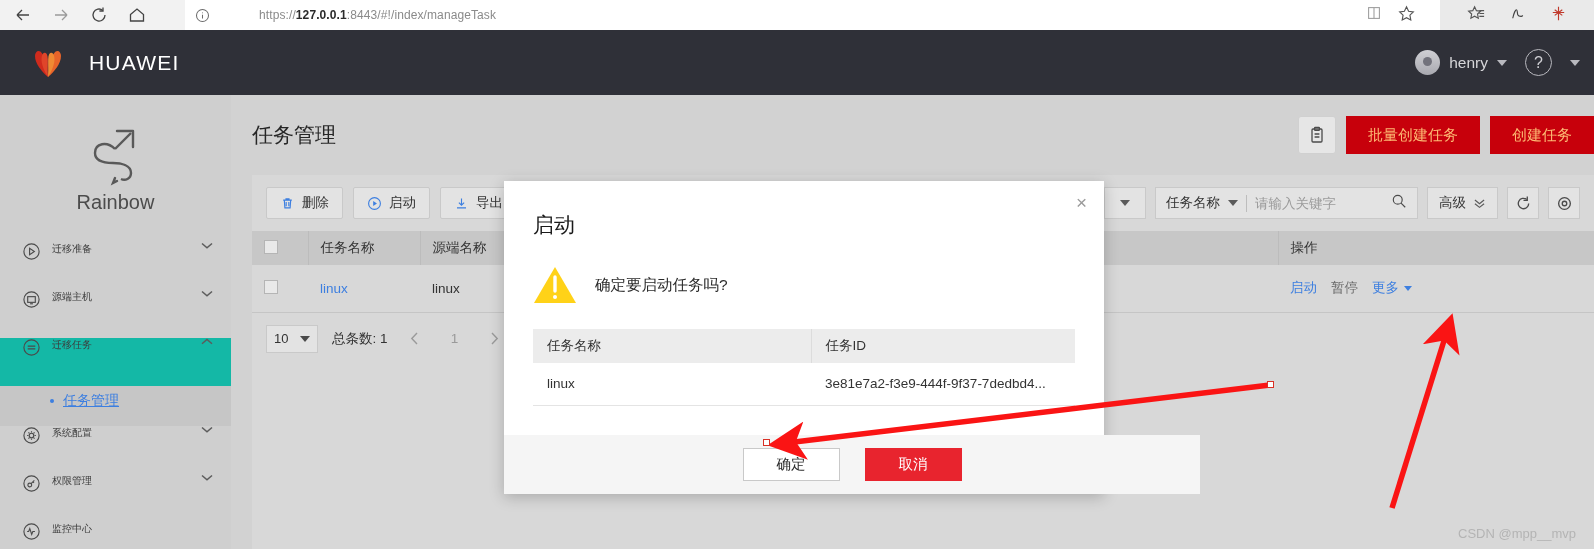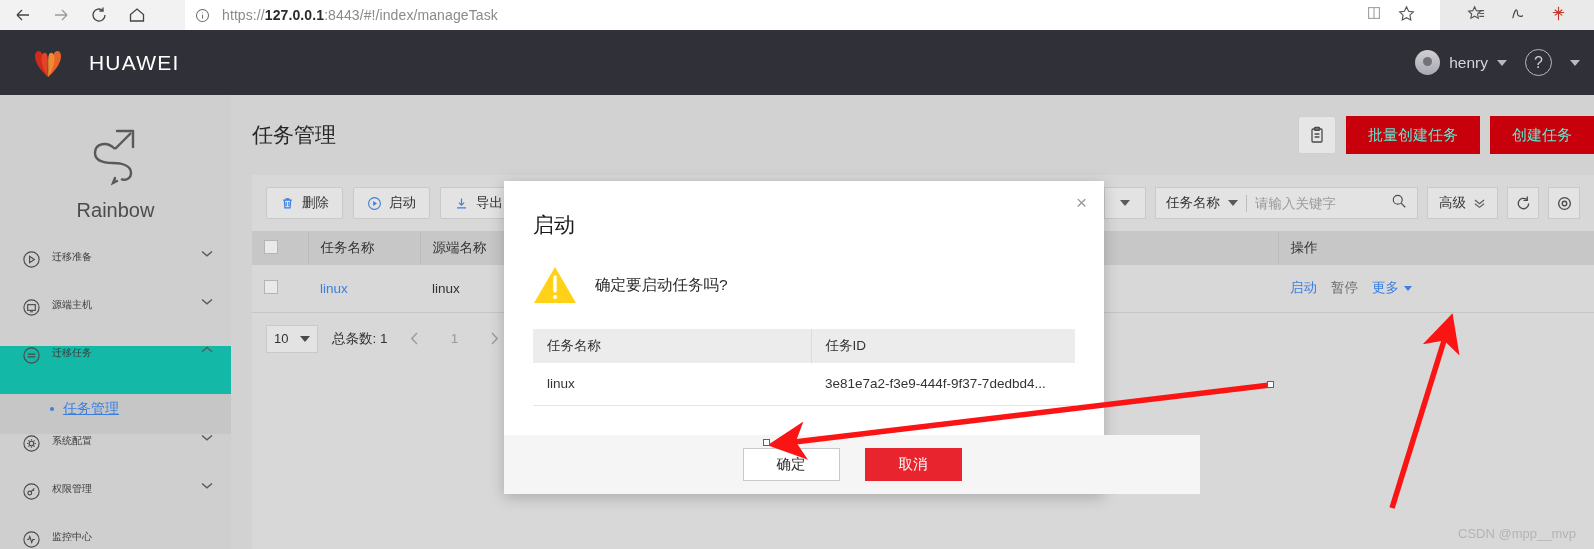--- a/index.html
+++ b/index.html
@@ -20,21 +20,21 @@
   .nav-btn {
     width: 34px; height: 26px; display: flex; align-items: center; justify-content: center;
     color: #444;
   }
   .nav-btn svg { display: block; }
   .url-area {
     position: absolute; left: 185px; top: 0; width: 1155px; height: 30px;
     background: #ffffff; display: flex; align-items: center; padding-left: 10px;
   }
   .info-icon { color: #6a6a6a; margin-right: 12px; display: flex; }
-  .url-text { font-size: 14px; color: #8a8a8a; letter-spacing: .1px; white-space: nowrap; }
+  .url-text { font-size: 12px; color: #8a8a8a; letter-spacing: .1px; white-space: nowrap; margin-left: 37px; }
   .url-text b { color: #2b2b2b; font-weight: 700; }
   .url-right {
     position: absolute; left: 1340px; top: 0; width: 100px; height: 30px;
     background: #ffffff; display: flex; align-items: center; justify-content: center; gap: 14px;
     color: #5a5a5a;
   }
   .chrome-right {
     position: absolute; left: 1440px; top: 0; width: 154px; height: 30px;
     background: #eaeaea; display: flex; align-items: center; justify-content: center; gap: 22px;
     color: #4a4a4a;
@@ -66,21 +66,21 @@
     color: #cfcfd4; font-size: 16px; display: flex; align-items: center; justify-content: center;
   }
 
   
   .sidebar {
     position: absolute; top: 95px; left: 0; width: 231px; height: 454px;
     background: #cfcfcf;
   }
   .brand { padding-top: 24px; text-align: center; }
   .brand svg { display: block; margin: 0 auto; }
-  .brand-name { margin-top: 8px; font-size: 20px; color: #4c4c4c; font-weight: 400; }
+  .brand-name { font-size: 20px; color: #4c4c4c; font-weight: 400; }
   .menu { margin-top: 28px; }
   .menu-item {
     height: 48px; display: flex; padding: 0 18px 0 22px;
     color: #3c3c3c; font-size: 10px; gap: 11px; cursor: default;
   }
   .menu-item.expanded { background: #14b8a6; }
   .menu-item .mi-icon { width: 19px; height: 19px; flex: none; color: #4a4a4a; }
   .menu-item .mi-label { flex: 1; }
   .chev { width: 12px; height: 7px; flex: none; color: #5c5c5c; }
   .submenu { background: #c6c6c6; padding-bottom: 10px; }
@@ -97,21 +97,21 @@
     background: #d2d2d2;
   }
   .page-head { height: 80px; display: flex; align-items: center; padding: 0 0 0 21px; }
   .page-title { font-size: 21px; color: #262626; }
   .page-actions { margin-left: auto; display: flex; align-items: center; gap: 10px; padding-right: 0; }
   .icon-btn {
     width: 38px; height: 38px; background: #e6e6e6; border: 1px solid #d0d0d0; border-radius: 3px;
     display: flex; align-items: center; justify-content: center; color: #4b4b4b;
   }
   .red-btn {
-    height: 38px; background: #c7000b; color: #5eead4; font-size: 15px;
+    height: 38px; background: #c7000b; color: #fdba74; font-size: 15px;
     display: flex; align-items: center; justify-content: center; padding: 0 22px;
     border: none; cursor: pointer; white-space: nowrap;
   }
 
   .content-card {
     margin: 0 0 0 21px; width: 1342px; background: #d8d8d8; height: 374px;
   }
   .toolbar { height: 56px; display: flex; align-items: center; padding: 0 14px; gap: 10px; }
   .tb-btn {
     height: 32px; background: #e3e3e3; border: 1px solid #c9c9c9; border-radius: 2px;

